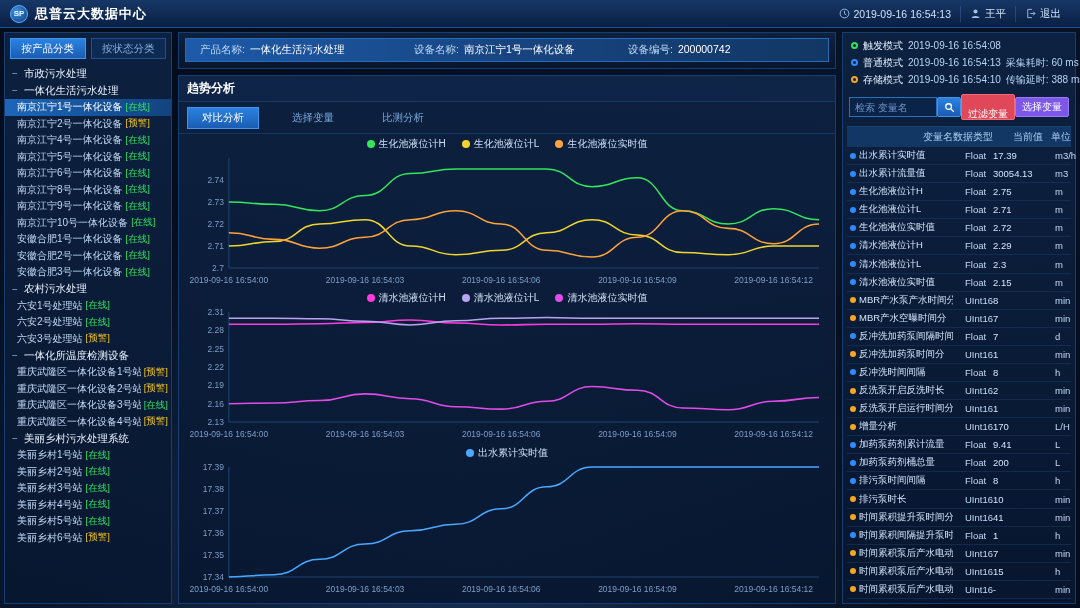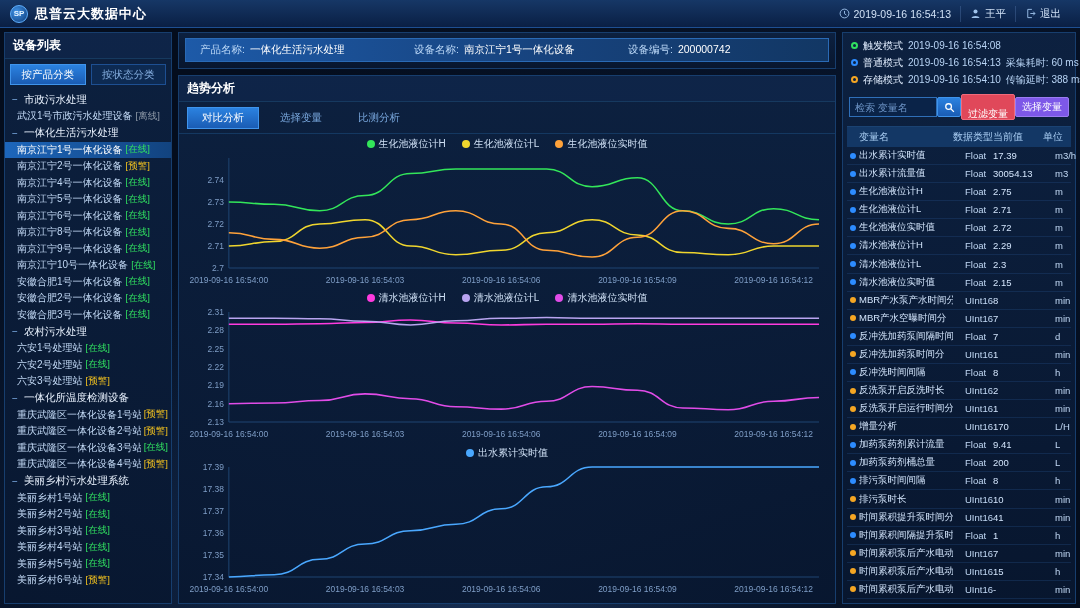--- a/index.html
+++ b/index.html
@@ -42,21 +42,21 @@
   .st-online { color:#30e060; } .st-warning { color:#f7c51e; } .st-offline { color:#8f9aa8; }
 
   .center { flex:1; display:flex; flex-direction:column; gap:6px; min-width:0; }
   .info-panel { flex:0 0 auto; display:flex; flex-direction:column; }
   .info-row { margin:5px 6px 6px; height:24px; display:flex; align-items:center;
     background:linear-gradient(90deg,#1d5aa8 0%,#17437e 55%,#123764 100%); border:1px solid #2a6ab5; font-size:10.5px; }
   .info-field { flex:1; padding-left:14px; display:flex; gap:5px; white-space:nowrap; }
   .info-label { color:#bcd9f8; } .info-value { color:#ffffff; }
 
   .trend-panel { flex:1; display:flex; flex-direction:column; min-height:0; }
-  .trend-tabs { display:flex; gap:6px; padding:5px 8px 4px; border-bottom:1px solid #143861; flex:0 0 auto; }
+  .trend-tabs { display:flex; gap:18px; padding:5px 8px 4px; border-bottom:1px solid #143861; flex:0 0 auto; }
   .trend-tab { padding:3px 14px; font-size:10.5px; color:#79a7dd; border:1px solid transparent; cursor:pointer; }
   .trend-tab.active { background:linear-gradient(180deg,#2b82e0,#1a5cb4); color:#fff; border-color:#3f94ec; }
   .charts { flex:1; display:flex; flex-direction:column; padding:2px 4px 4px; min-height:0; }
   .chart { flex:1; display:flex; flex-direction:column; min-height:0; }
   .legend { height:16px; flex:0 0 auto; display:flex; justify-content:center; align-items:center; gap:16px; font-size:10px; color:#cfe0f5; }
   .legend-item { display:flex; align-items:center; gap:4px; cursor:pointer; }
   .legend-dot { width:8px; height:8px; border-radius:4px; }
   .chart svg { flex:1 1 0; width:100%; min-height:0; display:block; }
   text.ax { fill:#7f9ec7; font-size:8.5px; font-family:"Liberation Sans","DejaVu Sans",sans-serif; }
 
@@ -68,21 +68,21 @@
   .search-row { display:flex; padding:4px 6px; align-items:center; flex:0 0 auto; }
   .search-input { flex:1; min-width:0; height:20px; background:#0a2348; border:1px solid #2f6fb8; color:#cfe0f5;
     font-size:10px; padding:0 5px; font-family:inherit; outline:none; }
   .search-input::placeholder { color:#6f96c8; }
   .btn-search { width:24px; height:20px; background:linear-gradient(180deg,#2b82e0,#1a5cb4); border:1px solid #3f94ec;
     display:flex; align-items:center; justify-content:center; cursor:pointer; border-radius:2px; }
   .btn-filter { height:20px; padding:12px 6px; background:#e0485a; border:1px solid #f06a7a; color:#fff; font-size:10px; cursor:pointer; border-radius:2px; font-family:inherit; white-space:nowrap; }
   .btn-select { height:20px; padding:0 6px; background:#7d58e8; border:1px solid #9a7cf2; color:#fff; font-size:10px; cursor:pointer; border-radius:2px; font-family:inherit; white-space:nowrap; }
   .rt-table { flex:1; display:flex; flex-direction:column; margin:2px 4px 4px; min-height:0; border-top:1px solid #1a4272; }
   .rt-head { display:grid; grid-template-columns:12px 1fr 40px 50px 28px; height:20px; align-items:center;
-    background:#133765; font-size:10px; color:#a9cdf3; flex:0 0 auto; }
+    background:#133765; font-size:10px; color:#a9cdf3; flex:0 0 auto;text-align:right; }
   .rt-body { flex:1; display:flex; flex-direction:column; min-height:0; }
   .rt-row { flex:1 1 0; display:grid; grid-template-columns:12px 1fr 40px 50px 28px; align-items:center;
     font-size:9.5px; color:#d2e4fb; border-bottom:1px solid rgba(34,74,130,0.35); cursor:pointer; }
   .rt-dot { width:6px; height:6px; border-radius:50%; margin-left:3px; }
   .rt-name { white-space:nowrap; overflow:hidden; padding-right:2px; }
   .rt-type,.rt-unit { color:#c2d9f5; white-space:nowrap;padding-left:12px; }
   .rt-val { white-space:nowrap; }
 </style>
 </head>
 <body>
@@ -113,33 +113,28 @@
           <path d="M5.8 6h5M9 4l1.8 2L9 8" stroke="#9fc3ec" stroke-width="1" fill="none"></path>
         </svg>
       <span>退出</span>
     </div>
   </div>
 </header>
 
 <div class="content">
 
   <aside class="panel left">
-    <div class="panel-title">设备列表</div>
     <div class="side-tabs">
         <div class="side-tab active">按产品分类</div>
         <div class="side-tab">按状态分类</div>
       </div>
     <div class="tree">
         <div class="tree-group">
           <span class="collapse-glyph">−</span>
           <span>市政污水处理</span>
-        </div>
-        <div class="tree-item">
-          <span class="ti-name">武汉1号市政污水处理设备</span>
-          <span class="ti-status st-offline">[离线]</span>
         </div>
         <div class="tree-group">
           <span class="collapse-glyph">−</span>
           <span>一体化生活污水处理</span>
         </div>
         <div class="tree-item selected">
           <span class="ti-name">南京江宁1号一体化设备</span>
           <span class="ti-status st-online">[在线]</span>
         </div>
         <div class="tree-item">

